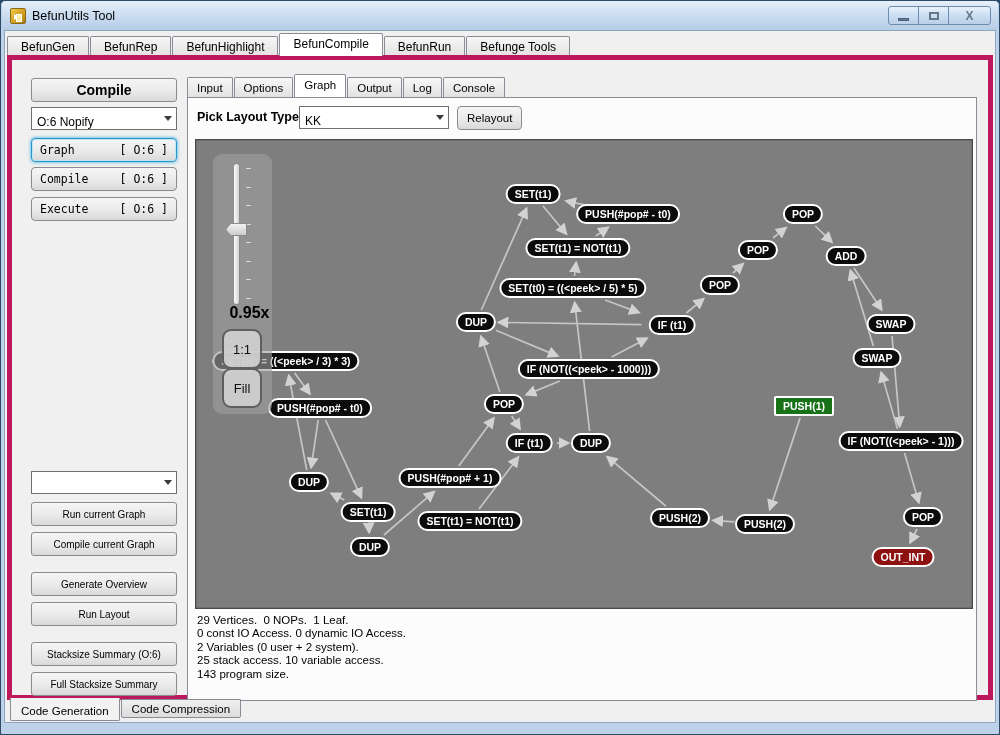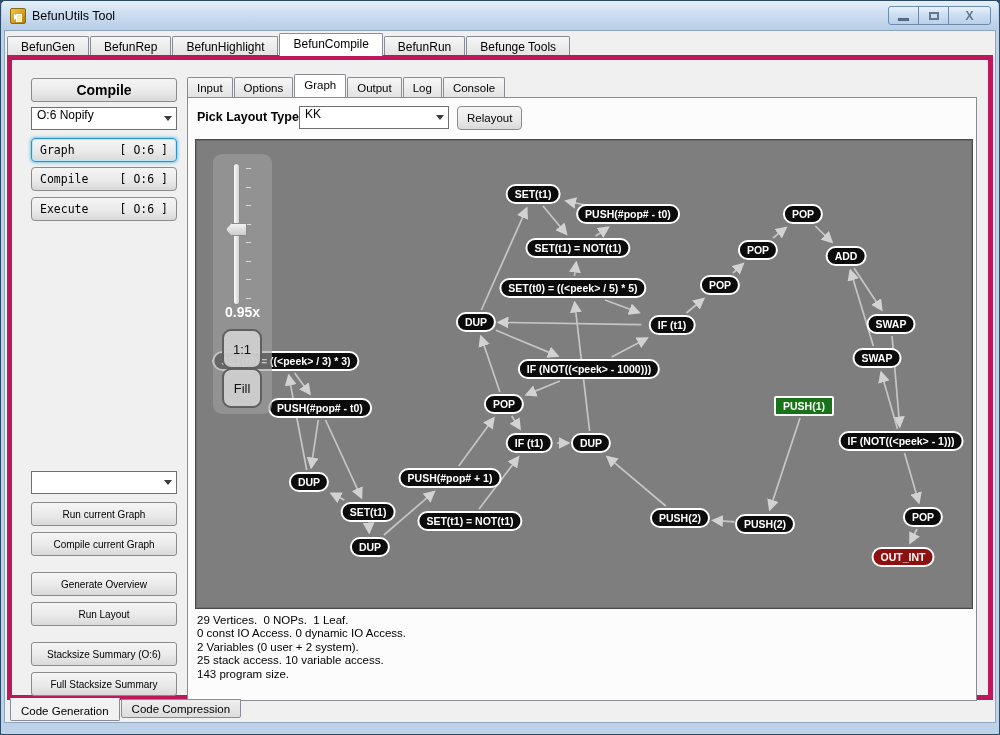--- a/index.html
+++ b/index.html
@@ -35,21 +35,21 @@
   .outer-page{position:absolute;left:2px;top:24px;width:986px;height:645px;background:#f0f0f0;border:5px solid #be185d;}
 
   
   .sidebar{position:absolute;left:19px;top:0;width:146px;height:100%;}
   .side-item{position:absolute;left:0;width:146px;}
   .btn{display:flex;align-items:center;justify-content:center;height:24px;font-size:10px;color:#000;
     background:linear-gradient(#f5f5f5,#eaeaea 55%,#d9d9d9);border:1px solid #8b8b8b;border-radius:3px;cursor:default;}
   .btn.header{font-weight:bold;font-size:14px;}
   .btn.mono{font-family:"DejaVu Sans Mono","Liberation Mono",monospace;font-size:11.5px;justify-content:space-between;padding:0 8px;border-radius:4px;}
   .btn.mono.focused{border:1px solid #2795c9;box-shadow:0 0 3px 1px #7cc8e8, inset 0 0 0 1px #bfe6f5;}
-  .combo{height:23px;background:#fff;border:1px solid #707070;display:flex;align-items:flex-start;padding-left:5px;font-size:12px;color:#000;cursor:default;}
+  .combo{height:23px;background:#fff;border:1px solid #707070;display:flex;align-items:flex-end;padding-left:5px;font-size:12px;color:#000;cursor:default;}
   .combo .arrow-zone{margin-left:auto;width:17px;height:100%;display:flex;align-items:center;justify-content:center;}
   .combo .arrow{width:0;height:0;border-left:4px solid transparent;border-right:4px solid transparent;border-top:5px solid #3c3c3c;}
   #sb-0{top:18px;} #sb-1{top:47px;} #sb-2{top:78px;} #sb-3{top:107px;} #sb-4{top:137px;}
   #sb-5{top:411px;} #sb-6{top:442px;} #sb-7{top:472px;} #sb-8{top:512px;} #sb-9{top:542px;}
   #sb-10{top:582px;} #sb-11{top:612px;}
 
   
   .inner-tabs{position:absolute;left:175px;top:14px;display:flex;align-items:flex-end;height:23px;z-index:2;}
   .itab{height:20px;line-height:20px;padding:0 9px;font-size:11.5px;border:1px solid #898c95;border-bottom:none;border-radius:2px 2px 0 0;
     background:linear-gradient(#f7f7f7,#e2e2e2);margin-right:1px;cursor:default;}
@@ -69,21 +69,21 @@
   .gnode.push_literal{background:#187218;border-radius:2px;}
   .gnode.output{background:#8e1111;}
 
   
   .zoom-panel{position:absolute;left:17px;top:14px;width:59px;height:260px;background:rgba(158,158,158,.62);border-radius:9px;z-index:4;}
   .slider-track{position:absolute;left:21px;top:10px;width:5px;height:140px;border-radius:3px;
     background:linear-gradient(to right,#fdfdfd,#d2d2d2);box-shadow:0 0 1px #666;}
   .slider-tick{position:absolute;left:33px;width:5px;height:1px;background:#dcdcdc;}
   .slider-thumb{position:absolute;left:13px;top:69px;width:21px;height:13px;background:linear-gradient(#f5f5f5,#c9c9c9);
     clip-path:polygon(0 50%,28% 0,100% 0,100% 100%,28% 100%);box-shadow:inset 0 0 0 1px #8a8a8a;cursor:pointer;}
-  .zoom-label{position:absolute;left:0;top:150px;width:100%;text-align:center;font-size:14px;font-weight:bold;color:#ffffff;}
+  .zoom-label{position:absolute;left:7px;top:150px;width:100%;text-align:center;font-size:16px;font-weight:bold;color:#000000;}
   .zbtn{position:absolute;left:9px;width:40px;height:40px;border:2px solid #5f5f5f;border-radius:9px;
     background:rgba(208,208,208,.92);font-size:13px;color:#111;display:flex;align-items:center;justify-content:center;cursor:pointer;}
   .zbtn.one{top:175px;} .zbtn.fill{top:214px;}
 
   
   .stats{position:absolute;left:185px;top:554px;font-size:11.5px;line-height:13.4px;color:#000;}
   .stats div{white-space:pre;}
 
   
   .bottom-tabs{position:absolute;left:5px;top:668px;display:flex;align-items:flex-start;height:24px;}

